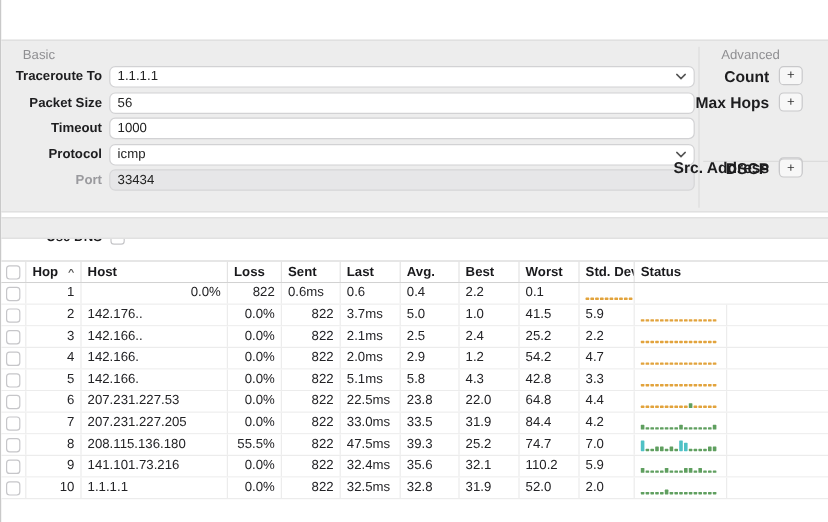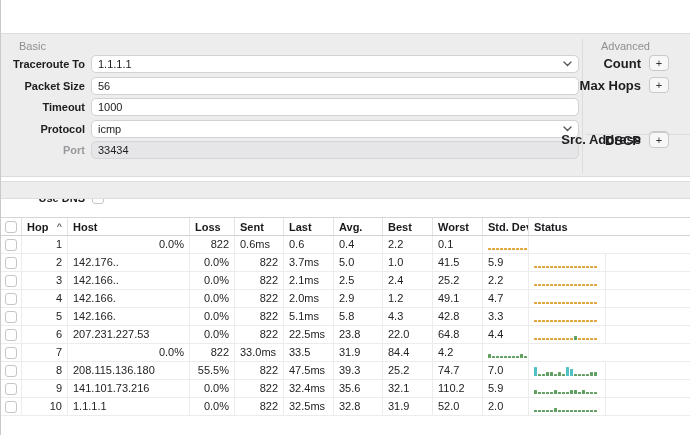--- a/index.html
+++ b/index.html
@@ -283,21 +283,21 @@
           <div class="cell cb-cell">
             <span class="checkbox"></span>
           </div>
           <div class="cell num-r">4</div>
           <div class="cell">142.166.</div>
           <div class="cell num-r">0.0%</div>
           <div class="cell num-r">822</div>
           <div class="cell">2.0ms</div>
           <div class="cell">2.9</div>
           <div class="cell">1.2</div>
-          <div class="cell">49.1</div>
+          <div class="cell">54.2</div>
           <div class="cell">4.7</div>
           <div class="cell hist-cell">
             <span class="hist-bar" style="background: rgb(226, 163, 60); height: 2px;"></span>
             <span class="hist-bar" style="background: rgb(226, 163, 60); height: 2px;"></span>
             <span class="hist-bar" style="background: rgb(226, 163, 60); height: 2px;"></span>
             <span class="hist-bar" style="background: rgb(226, 163, 60); height: 2px;"></span>
             <span class="hist-bar" style="background: rgb(226, 163, 60); height: 2px;"></span>
             <span class="hist-bar" style="background: rgb(226, 163, 60); height: 2px;"></span>
             <span class="hist-bar" style="background: rgb(226, 163, 60); height: 2px;"></span>
             <span class="hist-bar" style="background: rgb(226, 163, 60); height: 2px;"></span>
@@ -376,20 +376,21 @@
             <span class="hist-bar" style="background: rgb(226, 163, 60); height: 2px;"></span>
             <span class="hist-bar" style="background: rgb(226, 163, 60); height: 2px;"></span>
           </div>
           <div class="cell"></div>
         </div>
         <div class="gridrow tr">
           <div class="cell cb-cell">
             <span class="checkbox"></span>
           </div>
           <div class="cell num-r">7</div>
+          <div class="cell">207.231.227.205</div>
           <div class="cell num-r">0.0%</div>
           <div class="cell num-r">822</div>
           <div class="cell">33.0ms</div>
           <div class="cell">33.5</div>
           <div class="cell">31.9</div>
           <div class="cell">84.4</div>
           <div class="cell">4.2</div>
           <div class="cell hist-cell">
             <span class="hist-bar" style="background: rgb(95, 159, 95); height: 4px;"></span>
             <span class="hist-bar" style="background: rgb(95, 159, 95); height: 2px;"></span>

